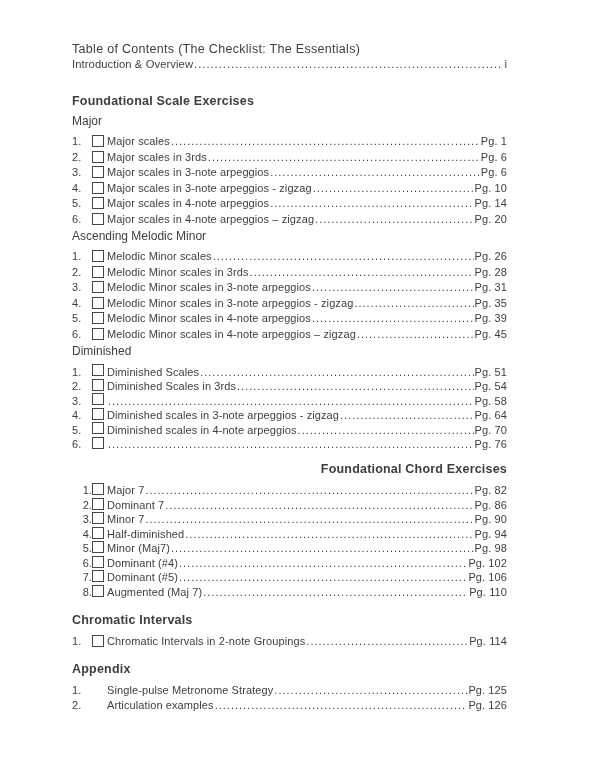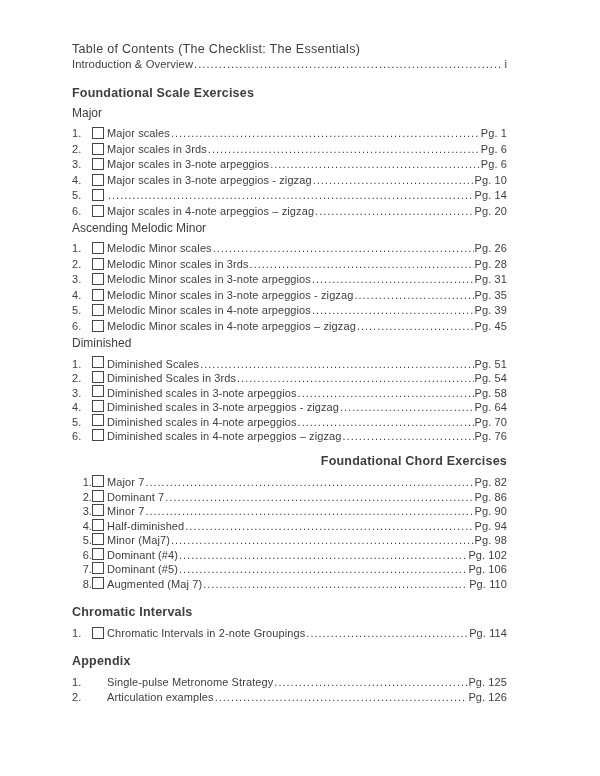--- a/index.html
+++ b/index.html
@@ -5,21 +5,21 @@
   html,body{margin:0;padding:0;background:#ffffff;}
   .page{
     position:relative;width:600px;height:776px;background:#ffffff;
     box-sizing:border-box;padding:41px 93px 0 72px;overflow:hidden;
     font-family:"Liberation Sans",sans-serif;color:#3e3e3e;
   }
   .title{font-size:12.5px;line-height:16px;letter-spacing:.3px;}
   .intro-row{display:flex;align-items:flex-end;
     font-size:11.2px;line-height:14px;letter-spacing:.1px;}
   section{display:block;}
-  #sections section:nth-of-type(1){margin-top:15px;}
+  #sections section:nth-of-type(1){margin-top:23px;}
   #sections section:nth-of-type(2){margin-top:11px;text-align:right;}
   #sections section:nth-of-type(3){margin-top:14px;}
   #sections section:nth-of-type(4){margin-top:12px;}
   .heading{font-weight:bold;font-size:12.5px;line-height:15px;margin:0 0 6px;letter-spacing:.2px;}
   .subheading{font-size:12px;line-height:13px;margin:0 0 6px;}
   .group + .group{margin-top:3px;}
   .row{display:flex;align-items:flex-end;font-size:11px;letter-spacing:.1px;line-height:15.5px;}
   #sections section:nth-of-type(1) .group:nth-of-type(3) .row{line-height:14px;}
   #sections section:nth-of-type(2) .row{line-height:13.4px;}
   #sections section:nth-of-type(3) .row{line-height:15.5px;}
@@ -78,20 +78,21 @@
             <div class="row">
               <span class="num">4.</span>
               <span class="box"></span>
               <span class="label">Major scales in 3-note arpeggios - zigzag</span>
               <span class="leader"></span>
               <span class="page-num">Pg. 10</span>
             </div>
             <div class="row">
               <span class="num">5.</span>
               <span class="box"></span>
+              <span class="label">Major scales in 4-note arpeggios</span>
               <span class="leader"></span>
               <span class="page-num">Pg. 14</span>
             </div>
             <div class="row">
               <span class="num">6.</span>
               <span class="box"></span>
               <span class="label">Major scales in 4-note arpeggios – zigzag</span>
               <span class="leader"></span>
               <span class="page-num">Pg. 20</span>
             </div>
@@ -157,42 +158,40 @@
             <div class="row">
               <span class="num">2.</span>
               <span class="box"></span>
               <span class="label">Diminished Scales in 3rds</span>
               <span class="leader"></span>
               <span class="page-num">Pg. 54</span>
             </div>
             <div class="row">
               <span class="num">3.</span>
               <span class="box"></span>
-              <span class="label">Diminished scales in 3-note arpeggios</span>
               <span class="leader"></span>
               <span class="page-num">Pg. 58</span>
             </div>
             <div class="row">
               <span class="num">4.</span>
               <span class="box"></span>
               <span class="label">Diminished scales in 3-note arpeggios - zigzag</span>
               <span class="leader"></span>
               <span class="page-num">Pg. 64</span>
             </div>
             <div class="row">
               <span class="num">5.</span>
               <span class="box"></span>
               <span class="label">Diminished scales in 4-note arpeggios</span>
               <span class="leader"></span>
               <span class="page-num">Pg. 70</span>
             </div>
             <div class="row">
               <span class="num">6.</span>
               <span class="box"></span>
-              <span class="label">Diminished scales in 4-note arpeggios – zigzag</span>
               <span class="leader"></span>
               <span class="page-num">Pg. 76</span>
             </div>
           </div>
         </div>
       </section>
       <section class="toc-section">
         <h2 class="heading">Foundational Chord Exercises</h2>
         <div class="group">
           <div class="list">

